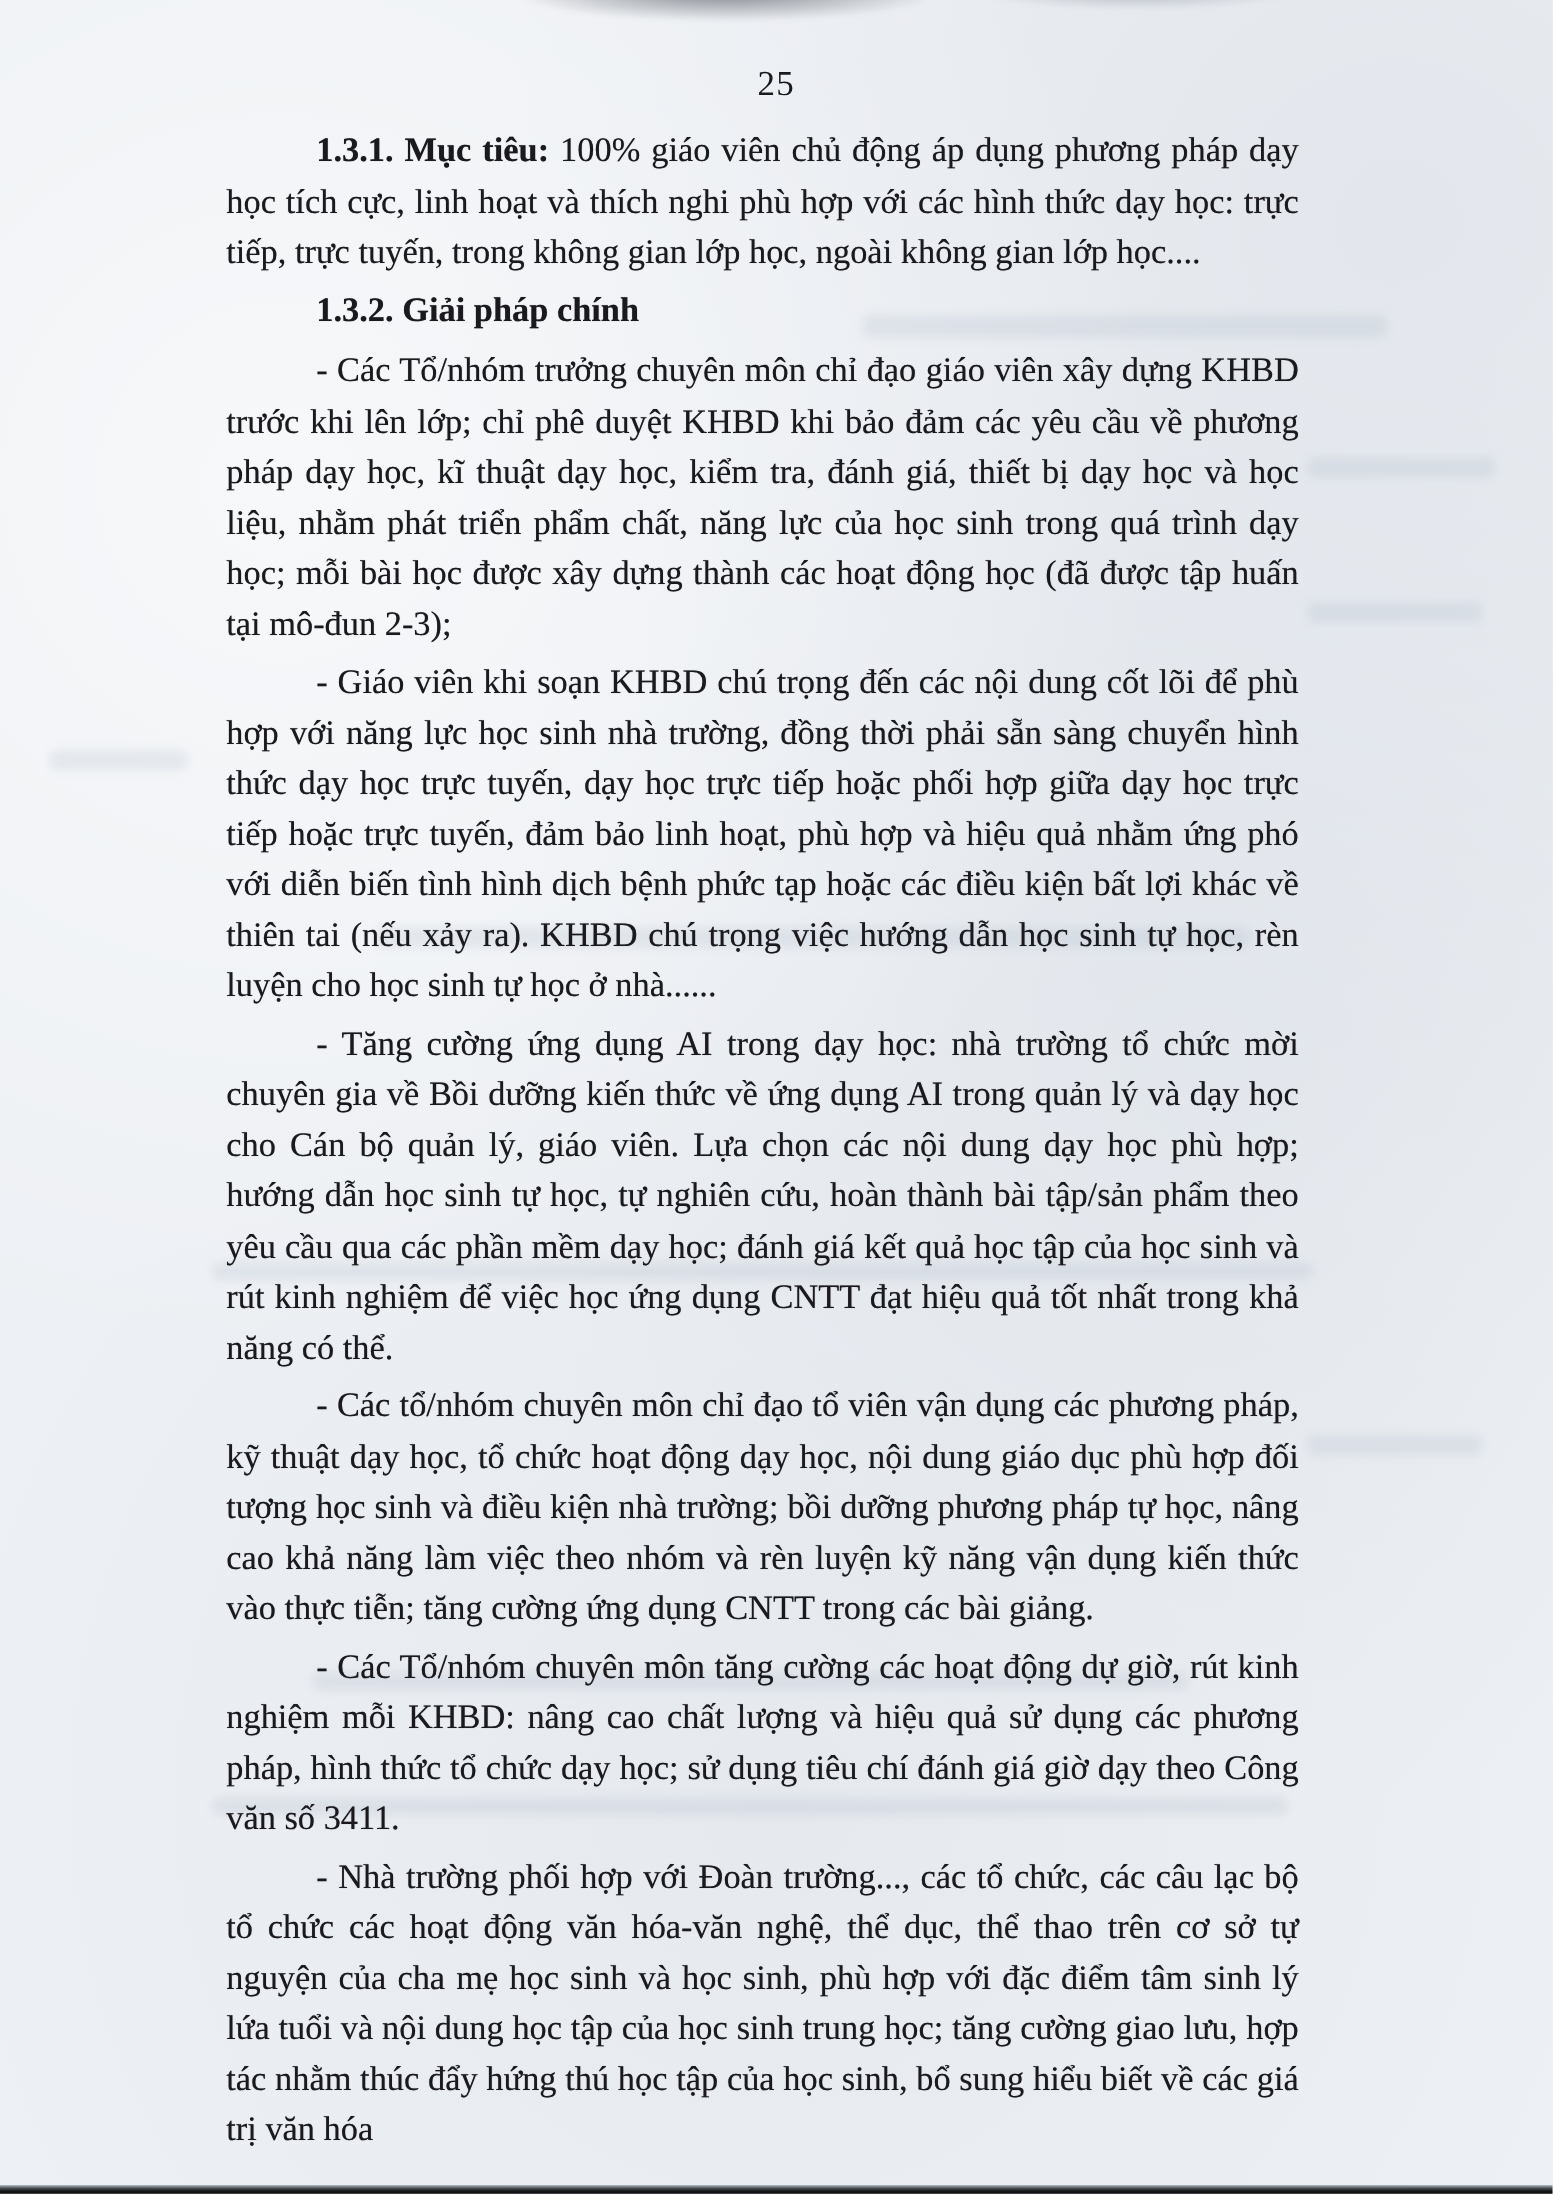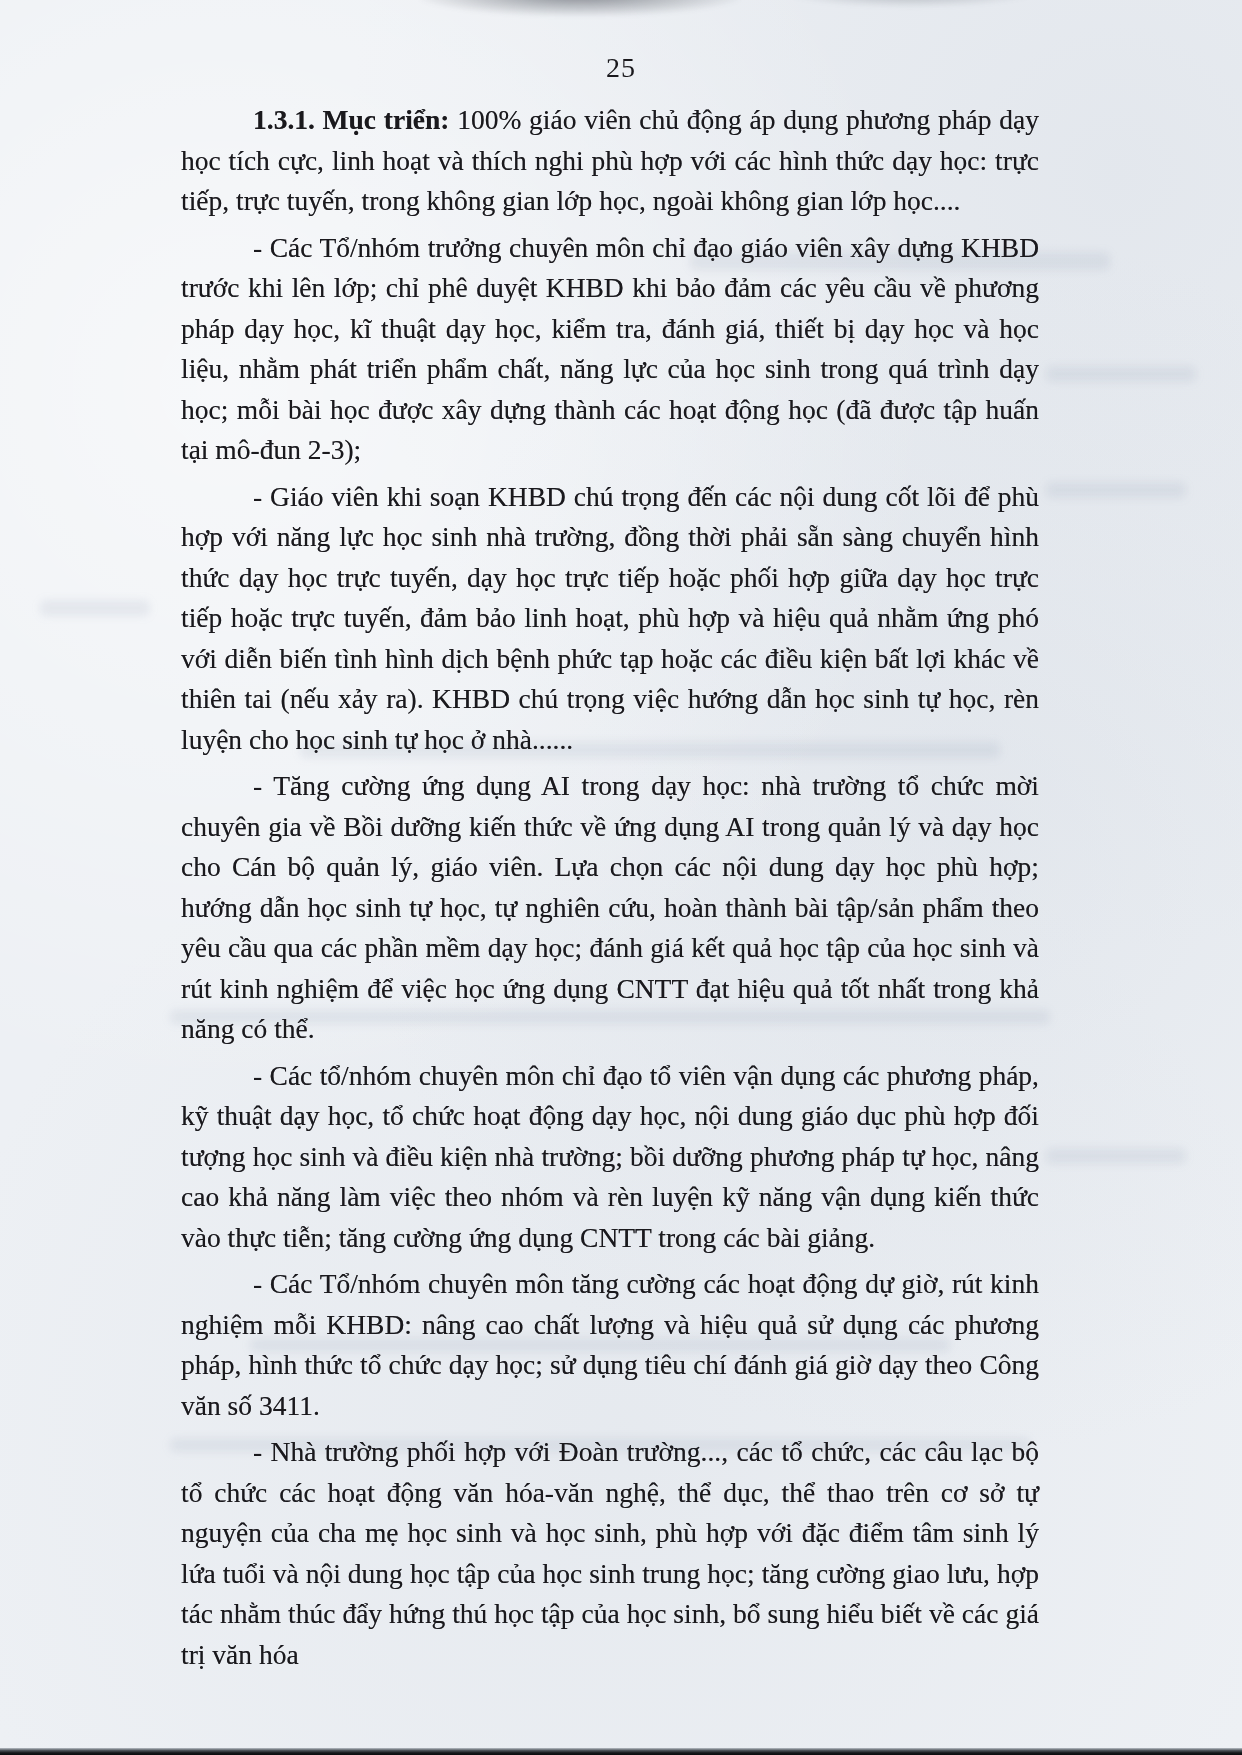--- a/index.html
+++ b/index.html
@@ -102,22 +102,23 @@
   <div class="ghost" style="top:600px;left:40px;width:110px;height:16px;"></div>
   <div class="ghost" style="top:742px;left:300px;width:700px;height:16px;"></div>
   <div class="ghost" style="top:1010px;left:170px;width:880px;height:14px;"></div>
   <div class="ghost" style="top:1148px;left:1046px;width:140px;height:16px;"></div>
   <div class="ghost" style="top:1338px;left:250px;width:700px;height:14px;"></div>
   <div class="ghost" style="top:1438px;left:170px;width:860px;height:14px;"></div>
 
   <div class="page-number">25</div>
 
   <div class="content">
-    <p><span class="bold">1.3.1. Mục triển: </span><span>100% giáo viên chủ động áp dụng phương pháp dạy học tích cực, linh hoạt và thích nghi phù hợp với các hình thức dạy học: trực tiếp, trực tuyến, trong không gian lớp học, ngoài không gian lớp học....</span></p>
+    <p><span class="bold">1.3.1. Mục tiêu: </span><span>100% giáo viên chủ động áp dụng phương pháp dạy học tích cực, linh hoạt và thích nghi phù hợp với các hình thức dạy học: trực tiếp, trực tuyến, trong không gian lớp học, ngoài không gian lớp học....</span></p>
 
+    <p class="heading">1.3.2. Giải pháp chính</p>
 
     <p>- Các Tổ/nhóm trưởng chuyên môn chỉ đạo giáo viên xây dựng KHBD trước khi lên lớp; chỉ phê duyệt KHBD khi bảo đảm các yêu cầu về phương pháp dạy học, kĩ thuật dạy học, kiểm tra, đánh giá, thiết bị dạy học và học liệu, nhằm phát triển phẩm chất, năng lực của học sinh trong quá trình dạy học; mỗi bài học được xây dựng thành các hoạt động học (đã được tập huấn tại mô-đun 2-3);</p>
 
     <p>- Giáo viên khi soạn KHBD chú trọng đến các nội dung cốt lõi để phù hợp với năng lực học sinh nhà trường, đồng thời phải sẵn sàng chuyển hình thức dạy học trực tuyến, dạy học trực tiếp hoặc phối hợp giữa dạy học trực tiếp hoặc trực tuyến, đảm bảo linh hoạt, phù hợp và hiệu quả nhằm ứng phó với diễn biến tình hình dịch bệnh phức tạp hoặc các điều kiện bất lợi khác về thiên tai (nếu xảy ra). KHBD chú trọng việc hướng dẫn học sinh tự học, rèn luyện cho học sinh tự học ở nhà......</p>
 
     <p>- Tăng cường ứng dụng AI trong dạy học: nhà trường tổ chức mời chuyên gia về Bồi dưỡng kiến thức về ứng dụng AI trong quản lý và dạy học cho Cán bộ quản lý, giáo viên. Lựa chọn các nội dung dạy học phù hợp; hướng dẫn học sinh tự học, tự nghiên cứu, hoàn thành bài tập/sản phẩm theo yêu cầu qua các phần mềm dạy học; đánh giá kết quả học tập của học sinh và rút kinh nghiệm để việc học ứng dụng CNTT đạt hiệu quả tốt nhất trong khả năng có thể.</p>
 
     <p>- Các tổ/nhóm chuyên môn chỉ đạo tổ viên vận dụng các phương pháp, kỹ thuật dạy học, tổ chức hoạt động dạy học, nội dung giáo dục phù hợp đối tượng học sinh và điều kiện nhà trường; bồi dưỡng phương pháp tự học, nâng cao khả năng làm việc theo nhóm và rèn luyện kỹ năng vận dụng kiến thức vào thực tiễn; tăng cường ứng dụng CNTT trong các bài giảng.</p>
 
     <p>- Các Tổ/nhóm chuyên môn tăng cường các hoạt động dự giờ, rút kinh nghiệm mỗi KHBD: nâng cao chất lượng và hiệu quả sử dụng các phương pháp, hình thức tổ chức dạy học; sử dụng tiêu chí đánh giá giờ dạy theo Công văn số 3411.</p>

